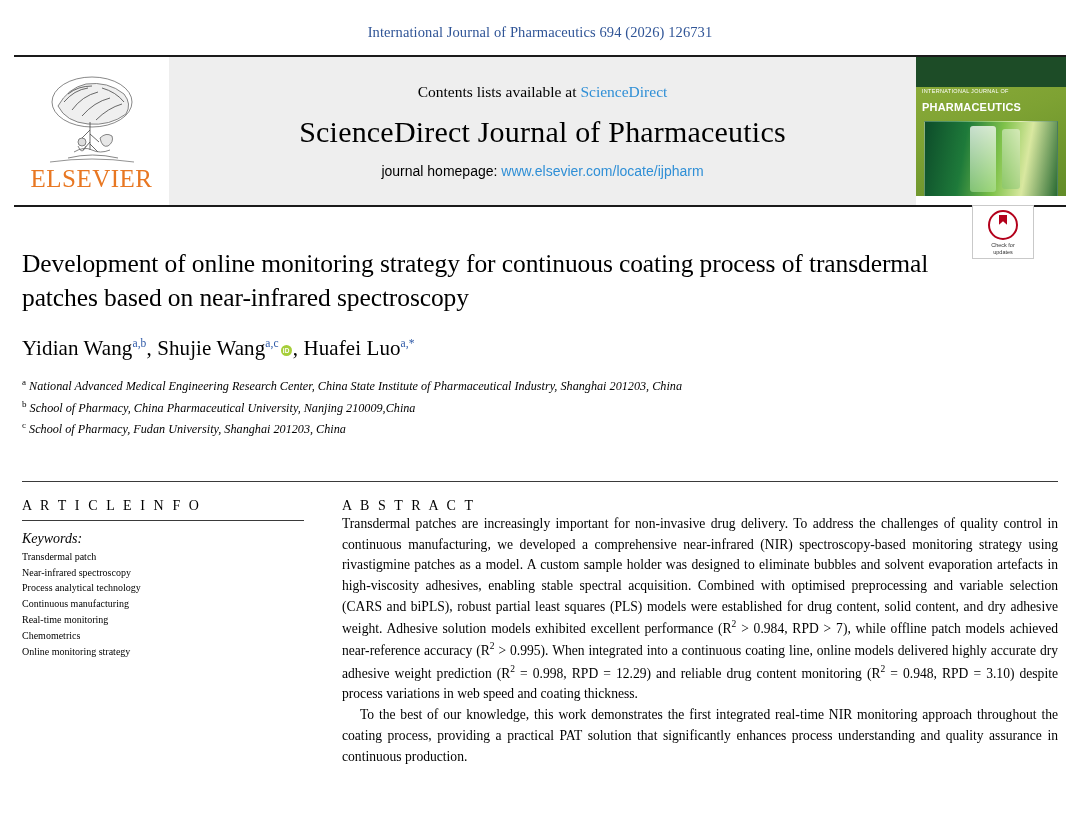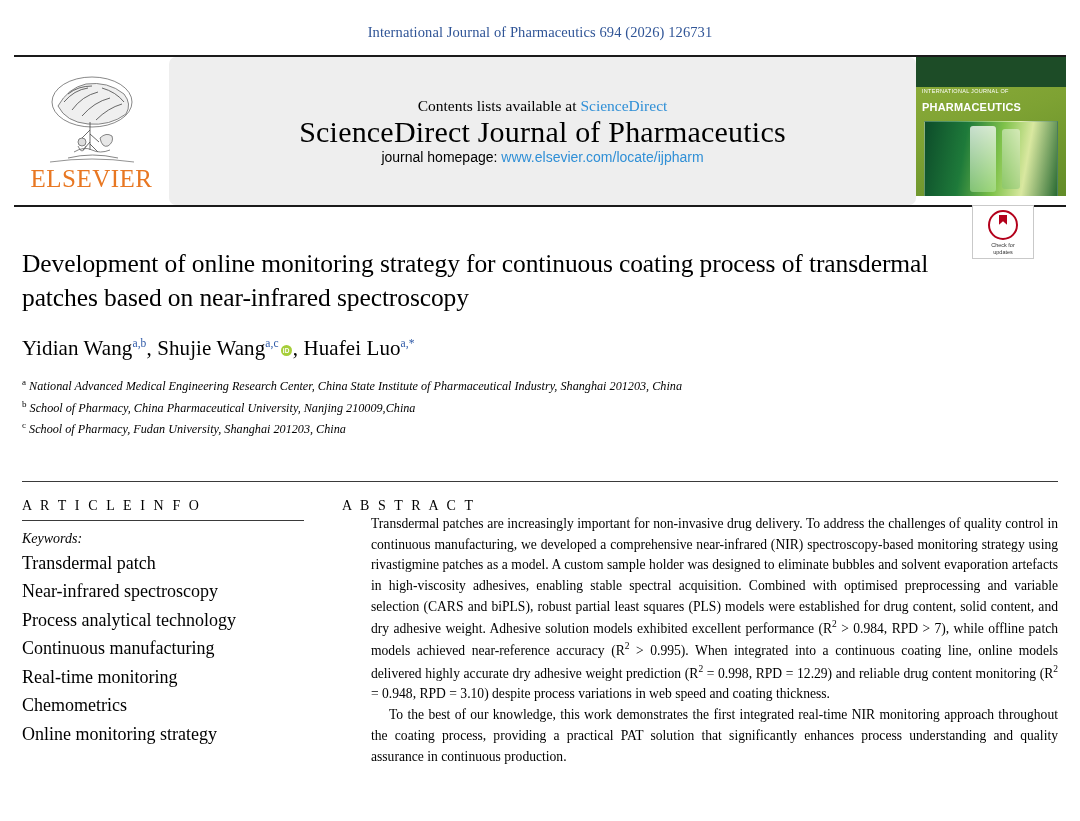--- a/index.html
+++ b/index.html
@@ -66,23 +66,23 @@
     font-weight: 400;
     margin-top: -2px;
   }
   .masthead-center {
     flex: 1 1 auto;
     background: #eeeeee;
     display: flex;
     flex-direction: column;
     align-items: center;
     justify-content: center;
+    gap: 14px;
     padding: 12px 10px;
     box-sizing: border-box;
-    border-radius: 7px;
   }
   .contents-line {
     font-size: 15.5px;
     font-family: "Liberation Serif", serif;
   }
   .contents-line .sd-link {
     color: #2f8fd6;
   }
   .journal-title {
     font-size: 30px;
@@ -300,28 +300,27 @@
   .kw-rule {
     border-bottom: 1px solid #3a3a3a;
     margin: 6px 0 10px 0;
   }
   .kw-title {
     font-style: italic;
     font-size: 14px;
     margin-bottom: 2px;
   }
   .kw-list {
-    font-size: 18px;
+    font-size: 10px;
     line-height: 1.58;
   }
   .abstract-body {
     font-size: 13.6px;
     line-height: 1.52;
     text-align: justify;
-    margin-left: 29px;
   }
   .abstract-body p {
     margin: 0;
   }
   .abstract-body p + p {
     text-indent: 18px;
     margin-top: 1px;
   }
   sup.sm { font-size: 9.5px; vertical-align: super; }
 </style>

